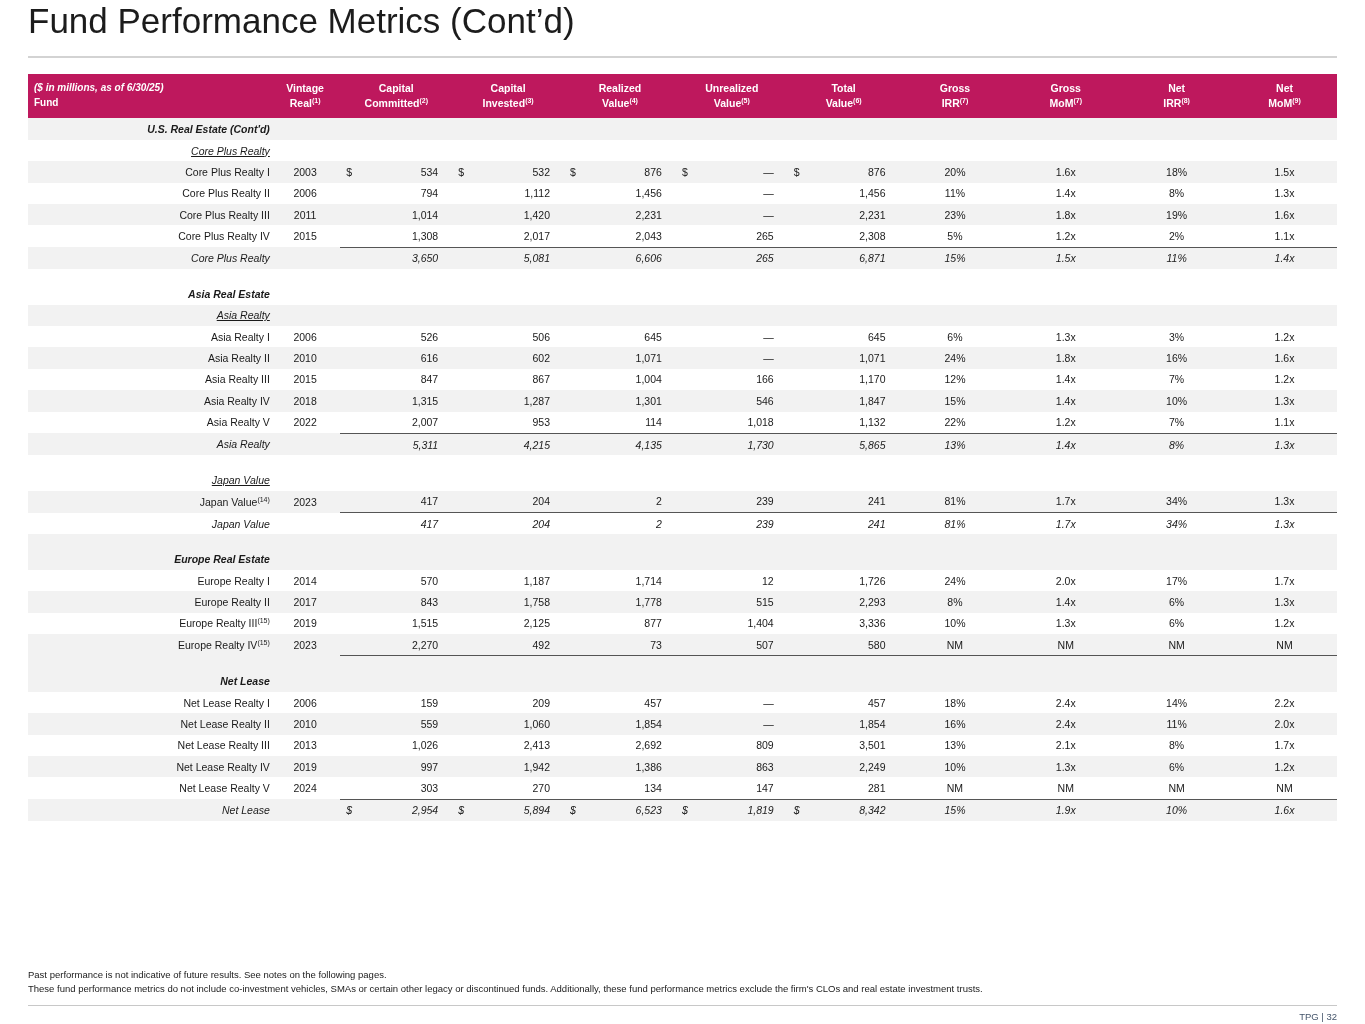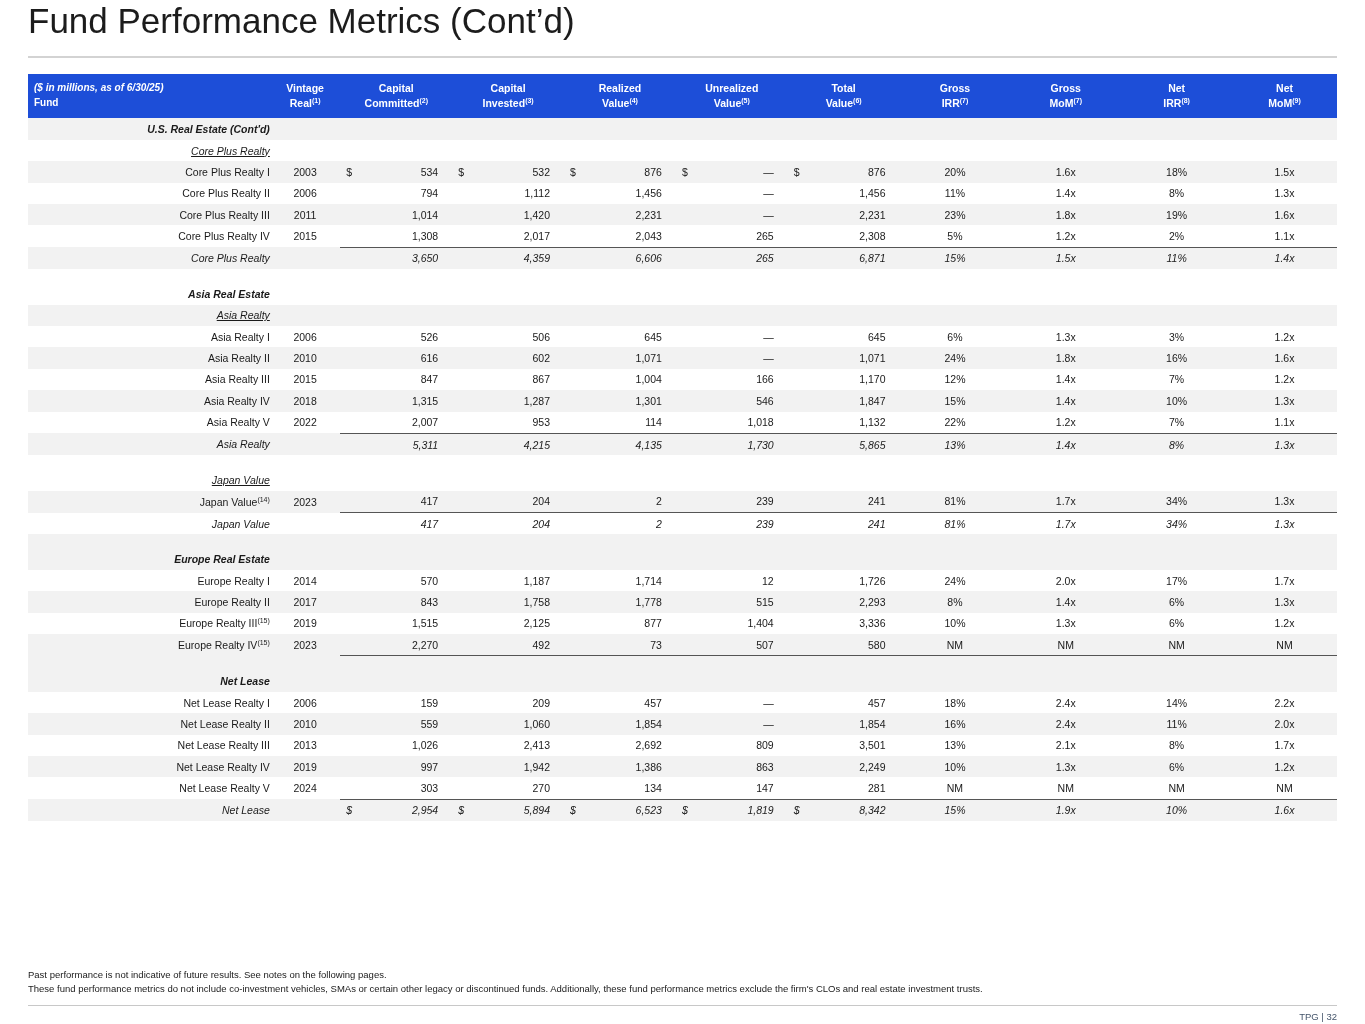--- a/index.html
+++ b/index.html
@@ -37,21 +37,21 @@
     width: 1309px;
   }
   table.fundtable {
     margin-top: 16px;
     border-collapse: collapse;
     width: 1309px;
     table-layout: fixed;
     font-size: 10.5px;
   }
   table.fundtable th {
-    background: #1d4ed8;
+    background: #be185d;
     color: #ffffff;
     font-weight: bold;
     font-size: 10.5px;
     padding: 0;
     vertical-align: top;
   }
   .hdr-cell {
     padding: 7px 6px 7px 6px;
     line-height: 1.45;
     text-align: center;
@@ -309,21 +309,21 @@
           <td class="num center underlined">1.2x</td>
           <td class="num center underlined">2%</td>
           <td class="num center underlined">1.1x</td>
         </tr>
         <tr class="shade">
           <td class="label ital"><span class="ind-tot">Core Plus Realty</span></td>
           <td class="num center ital"></td>
           <td class="cur ital"></td>
           <td class="num ital">3,650</td>
           <td class="cur ital"></td>
-          <td class="num ital">4,359</td>
+          <td class="num ital">5,081</td>
           <td class="cur ital"></td>
           <td class="num ital">6,606</td>
           <td class="cur ital"></td>
           <td class="num ital">265</td>
           <td class="cur ital"></td>
           <td class="num ital">6,871</td>
           <td class="num center ital">15%</td>
           <td class="num center ital">1.5x</td>
           <td class="num center ital">11%</td>
           <td class="num center ital">1.4x</td>

